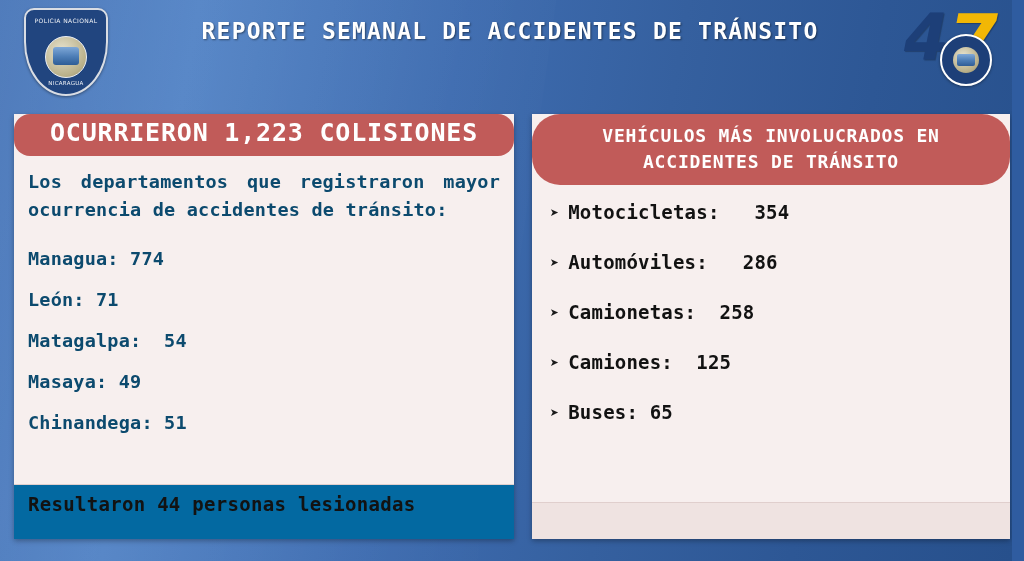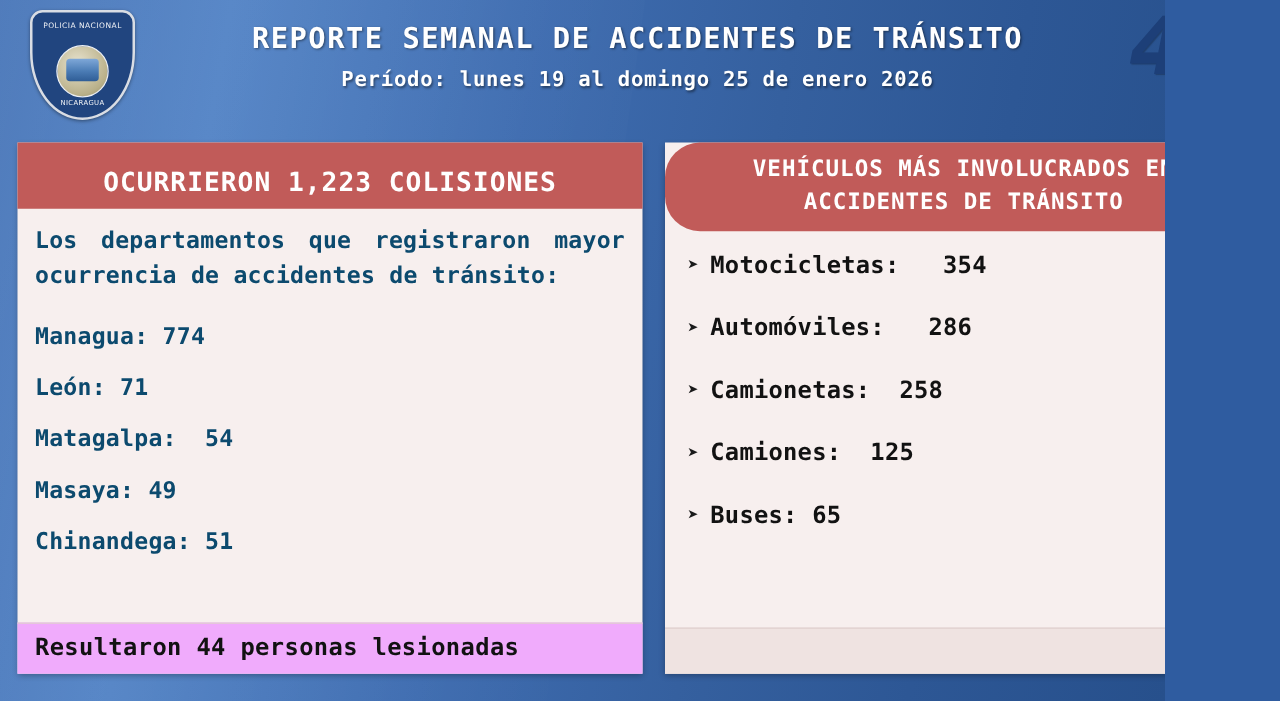--- a/index.html
+++ b/index.html
@@ -8,21 +8,21 @@
   }
   body {
     width: 1024px;
     height: 561px;
     overflow: hidden;
     font-family: "DejaVu Sans Mono", monospace;
     background: #2f5ca0;
   }
   .slide {
     position: relative;
-    width: 932px;
+    width: 1012px;
     height: 561px;
     background: linear-gradient(100deg, #3f6fb5 0%, #4e80c4 18%, #3e6cb0 42%, #35609f 62%, #2d5795 80%, #27508c 100%);
     overflow: hidden;
   }
   
   .slide::before {
     content: "";
     position: absolute;
     left: -10%;
     top: -20%;
@@ -216,22 +216,23 @@
   }
   .panel-header {
     background: #c15b59;
     color: #ffffff;
     text-align: center;
     font-family: "DejaVu Sans Mono", monospace;
     font-weight: bold;
     letter-spacing: 0.8px;
   }
   .panel-left .panel-header {
-    font-size: 21px;
-    padding: 20px 0 9px 0;
+    font-size: 25px;
+    padding: 4px 0 9px 0;
+    border-radius: 16px;
   }
   .panel-right .panel-header {
     font-size: 18px;
     padding: 9px 10px 10px 10px;
     line-height: 26px;
     border-radius: 28px;
   }
   .panel-body {
     padding: 10px 14px 0 14px;
     color: #0c4a6e;
@@ -253,23 +254,23 @@
     font-weight: bold;
     line-height: 41px;
     letter-spacing: 0.2px;
     white-space: pre;
   }
   .footer-strip {
     position: absolute;
     left: 0;
     bottom: 0;
     width: 500px;
-    background: #f0abfc;
+    background: #0369a1;
     border-top: 1px solid #e0cfcd;
-    padding: 8px 0 10px 14px;
+    padding: 8px 0 24px 14px;
     box-sizing: border-box;
     font-family: "DejaVu Sans Mono", monospace;
     font-size: 19px;
     font-weight: bold;
     color: #121212;
     letter-spacing: 0.3px;
     white-space: pre;
   }
 
   .veh-list {
@@ -314,21 +315,20 @@
     <div class="emblem">
       <div class="shield">
         <div class="top-text">POLICIA NACIONAL</div>
         <div class="inner-circle"></div>
         <div class="bottom-text">NICARAGUA</div>
       </div>
     </div>
 
     <div class="title-block">
       <div class="title-main">REPORTE SEMANAL DE ACCIDENTES DE TRÁNSITO</div>
-      <div class="title-sub">Período: lunes 19 al domingo 25 de enero 2026</div>
     </div>
 
     <div class="anniv">
       <div class="num4">4</div>
       <div class="num7">7</div>
       <div class="badge">
         <div class="badge-inner"></div>
       </div>
     </div>
   </div>

